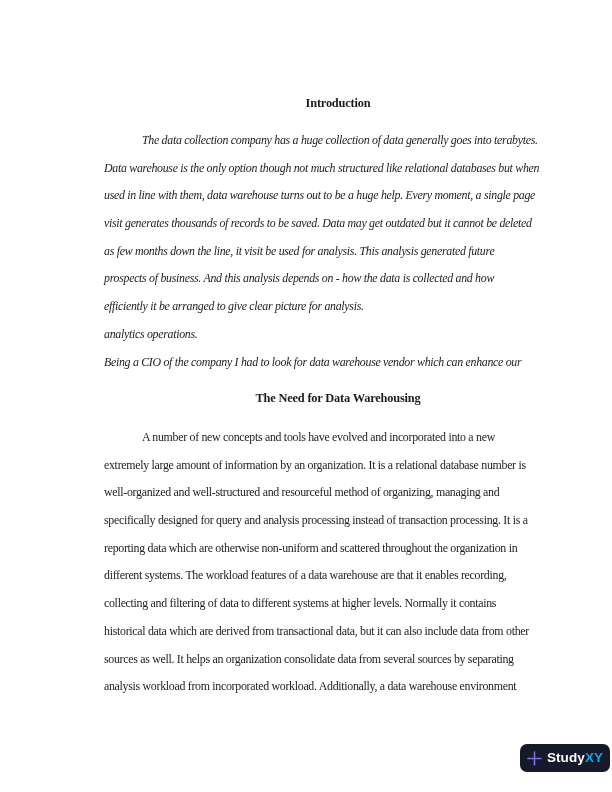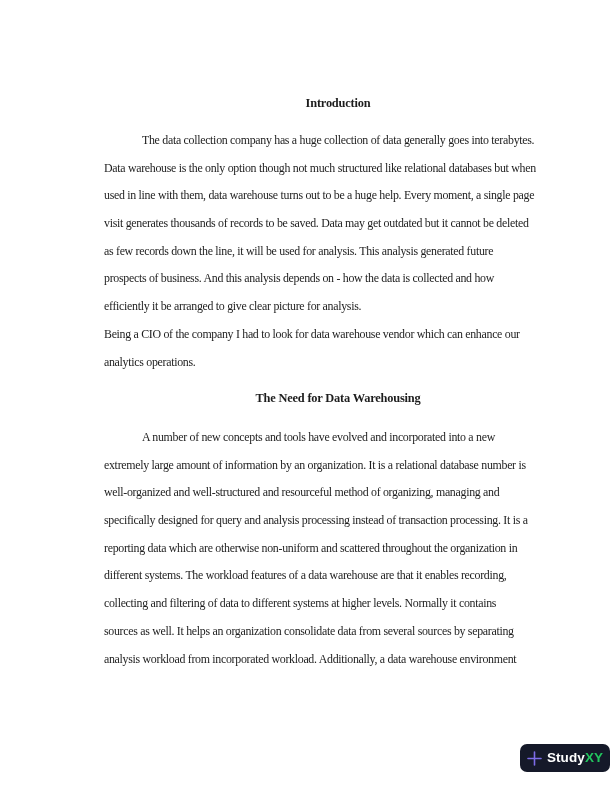--- a/index.html
+++ b/index.html
@@ -38,21 +38,21 @@
     line-height: 27.7px;
     letter-spacing: -0.3px;
   }
   .para .line {
     height: 27.7px;
     white-space: nowrap;
   }
   .para .line:first-child {
     text-indent: 38px;
   }
-  .para1 { top: 127px; }
+  .para1 { top: 127px; font-style: italic; }
   .para2 { top: 424px; }
   .watermark {
     position: absolute;
     left: 488px;
     top: 744px;
     width: 90px;
     height: 28px;
     background: #151929;
     border-radius: 7px;
     display: flex;
@@ -67,52 +67,53 @@
     height: 15px;
   }
   .watermark .brand {
     font-size: 13.5px;
     font-weight: 700;
     color: #ffffff;
     letter-spacing: 0.1px;
     line-height: 1;
   }
   .watermark .accent {
-    color: #22c55e;
+    color: #0ea5e9;
   }
 </style>
 </head>
 <body>
 
 <div class="page">
 
   <h1 class="heading h-intro">Introduction</h1>
 
   <div class="para para1">
       <div class="line">The data collection company has a huge collection of data generally goes into terabytes.</div>
       <div class="line">Data warehouse is the only option though not much structured like relational databases but when</div>
       <div class="line">used in line with them, data warehouse turns out to be a huge help. Every moment, a single page</div>
       <div class="line">visit generates thousands of records to be saved. Data may get outdated but it cannot be deleted</div>
-      <div class="line">as few records down the line, it will be used for analysis. This analysis generated future</div>
+      <div class="line">as few months down the line, it visit be used for analysis. This analysis generated future</div>
       <div class="line">prospects of business. And this analysis depends on - how the data is collected and how</div>
       <div class="line">efficiently it be arranged to give clear picture for analysis.</div>
+      <div class="line">analytics operations.</div>
       <div class="line">Being a CIO of the company I had to look for data warehouse vendor which can enhance our</div>
-      <div class="line">analytics operations.</div>
     </div>
 
   <h2 class="heading h-need">The Need for Data Warehousing</h2>
 
   <div class="para para2">
       <div class="line">A number of new concepts and tools have evolved and incorporated into a new</div>
       <div class="line">extremely large amount of information by an organization. It is a relational database number is</div>
       <div class="line">well-organized and well-structured and resourceful method of organizing, managing and</div>
       <div class="line">specifically designed for query and analysis processing instead of transaction processing. It is a</div>
       <div class="line">reporting data which are otherwise non-uniform and scattered throughout the organization in</div>
       <div class="line">different systems. The workload features of a data warehouse are that it enables recording,</div>
       <div class="line">collecting and filtering of data to different systems at higher levels. Normally it contains</div>
+      <div class="line">historical data which are derived from transactional data, but it can also include data from other</div>
       <div class="line">sources as well. It helps an organization consolidate data from several sources by separating</div>
       <div class="line">analysis workload from incorporated workload. Additionally, a data warehouse environment</div>
     </div>
 
   <div class="watermark">
     <span class="plus">
       <svg width="15" height="15" viewBox="0 0 15 15">
         <line x1="7.5" y1="1" x2="7.5" y2="14" stroke="#7d6ce8" stroke-width="1.6" stroke-linecap="round"></line>
         <line x1="1" y1="7.5" x2="14" y2="7.5" stroke="#7d6ce8" stroke-width="1.6" stroke-linecap="round"></line>
       </svg>

